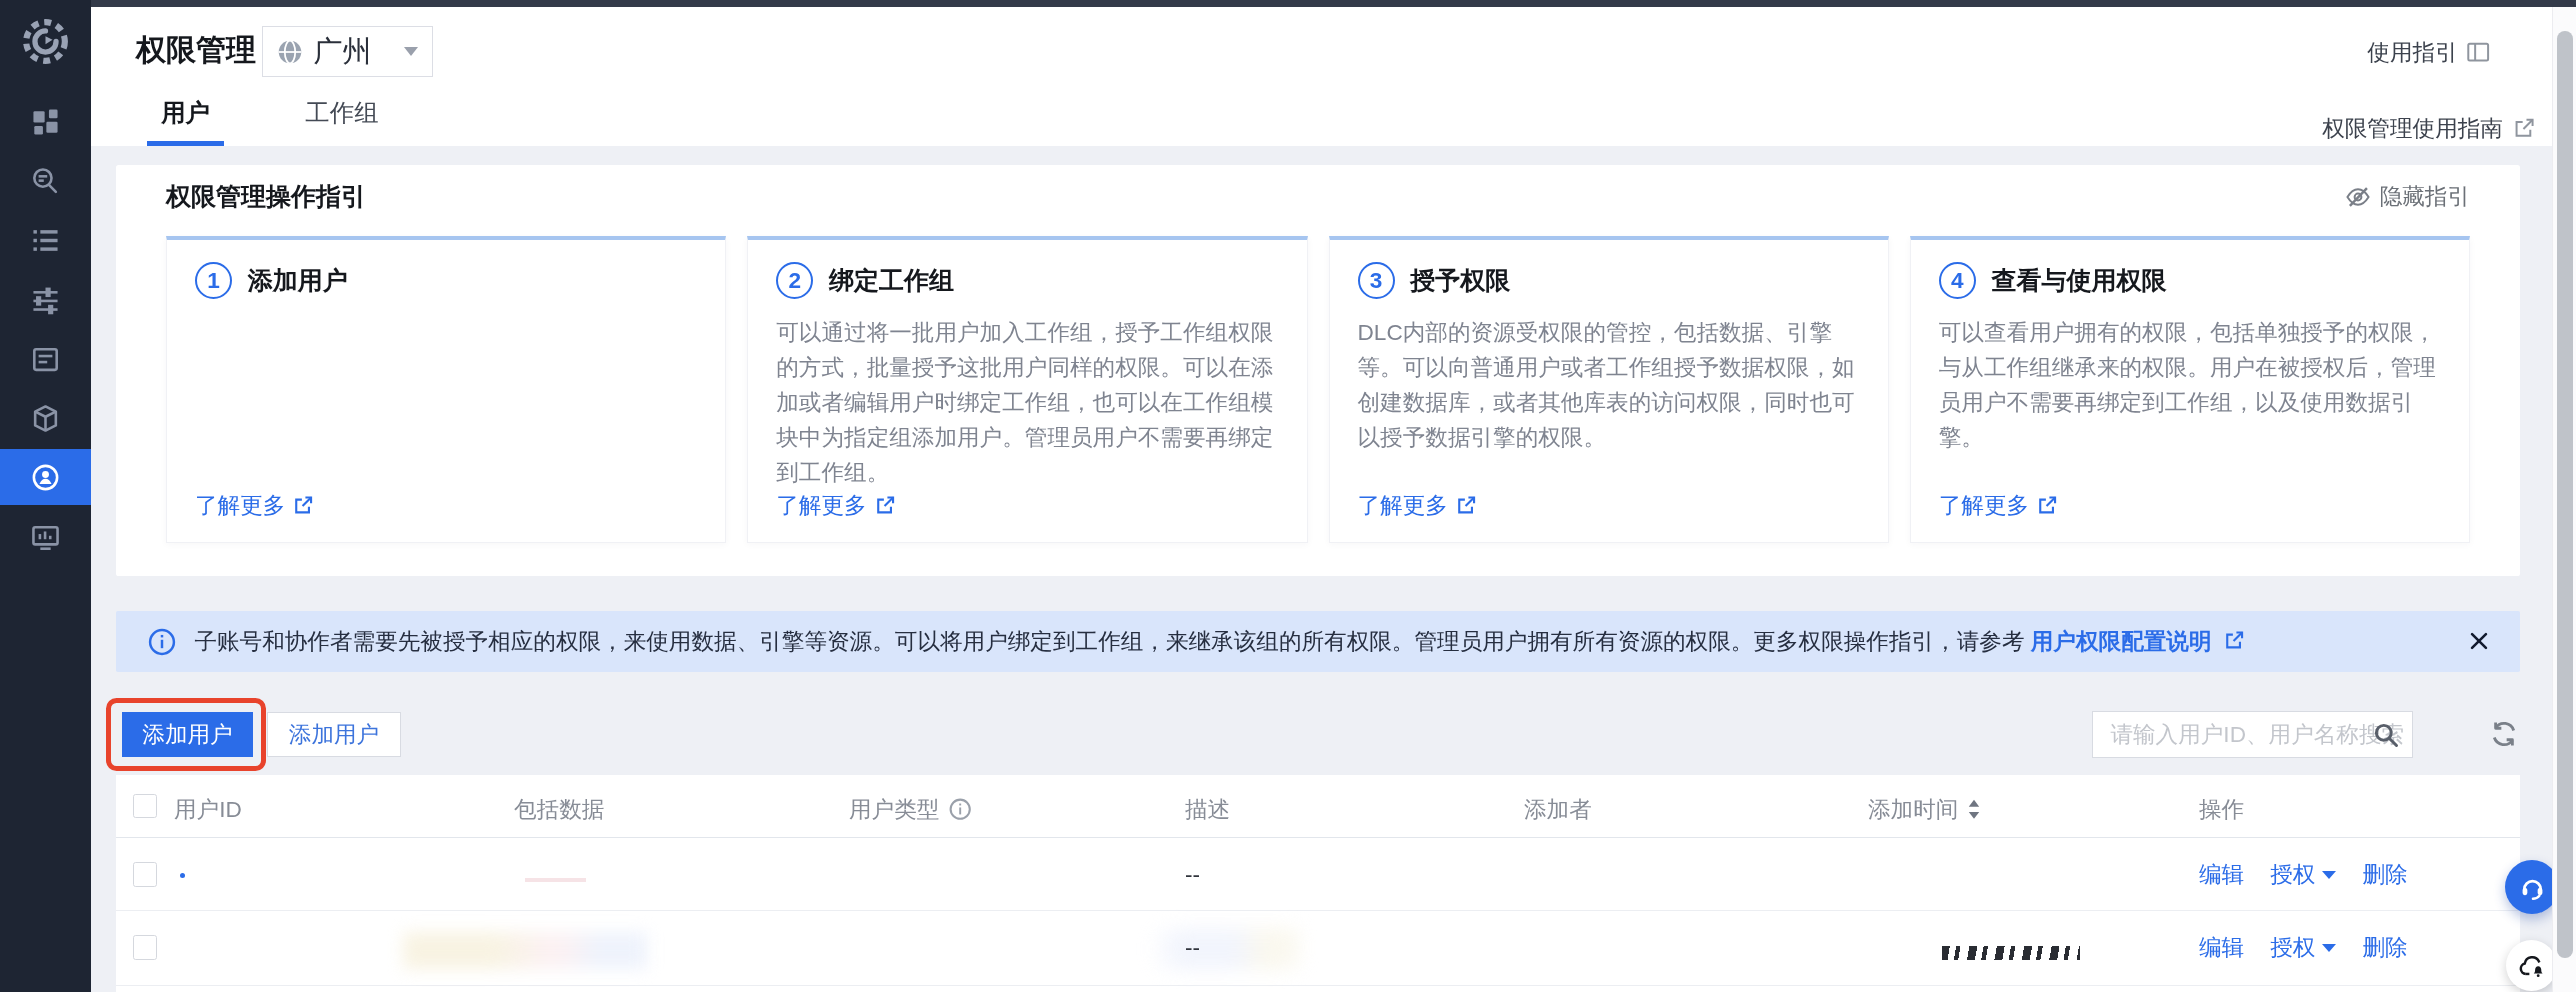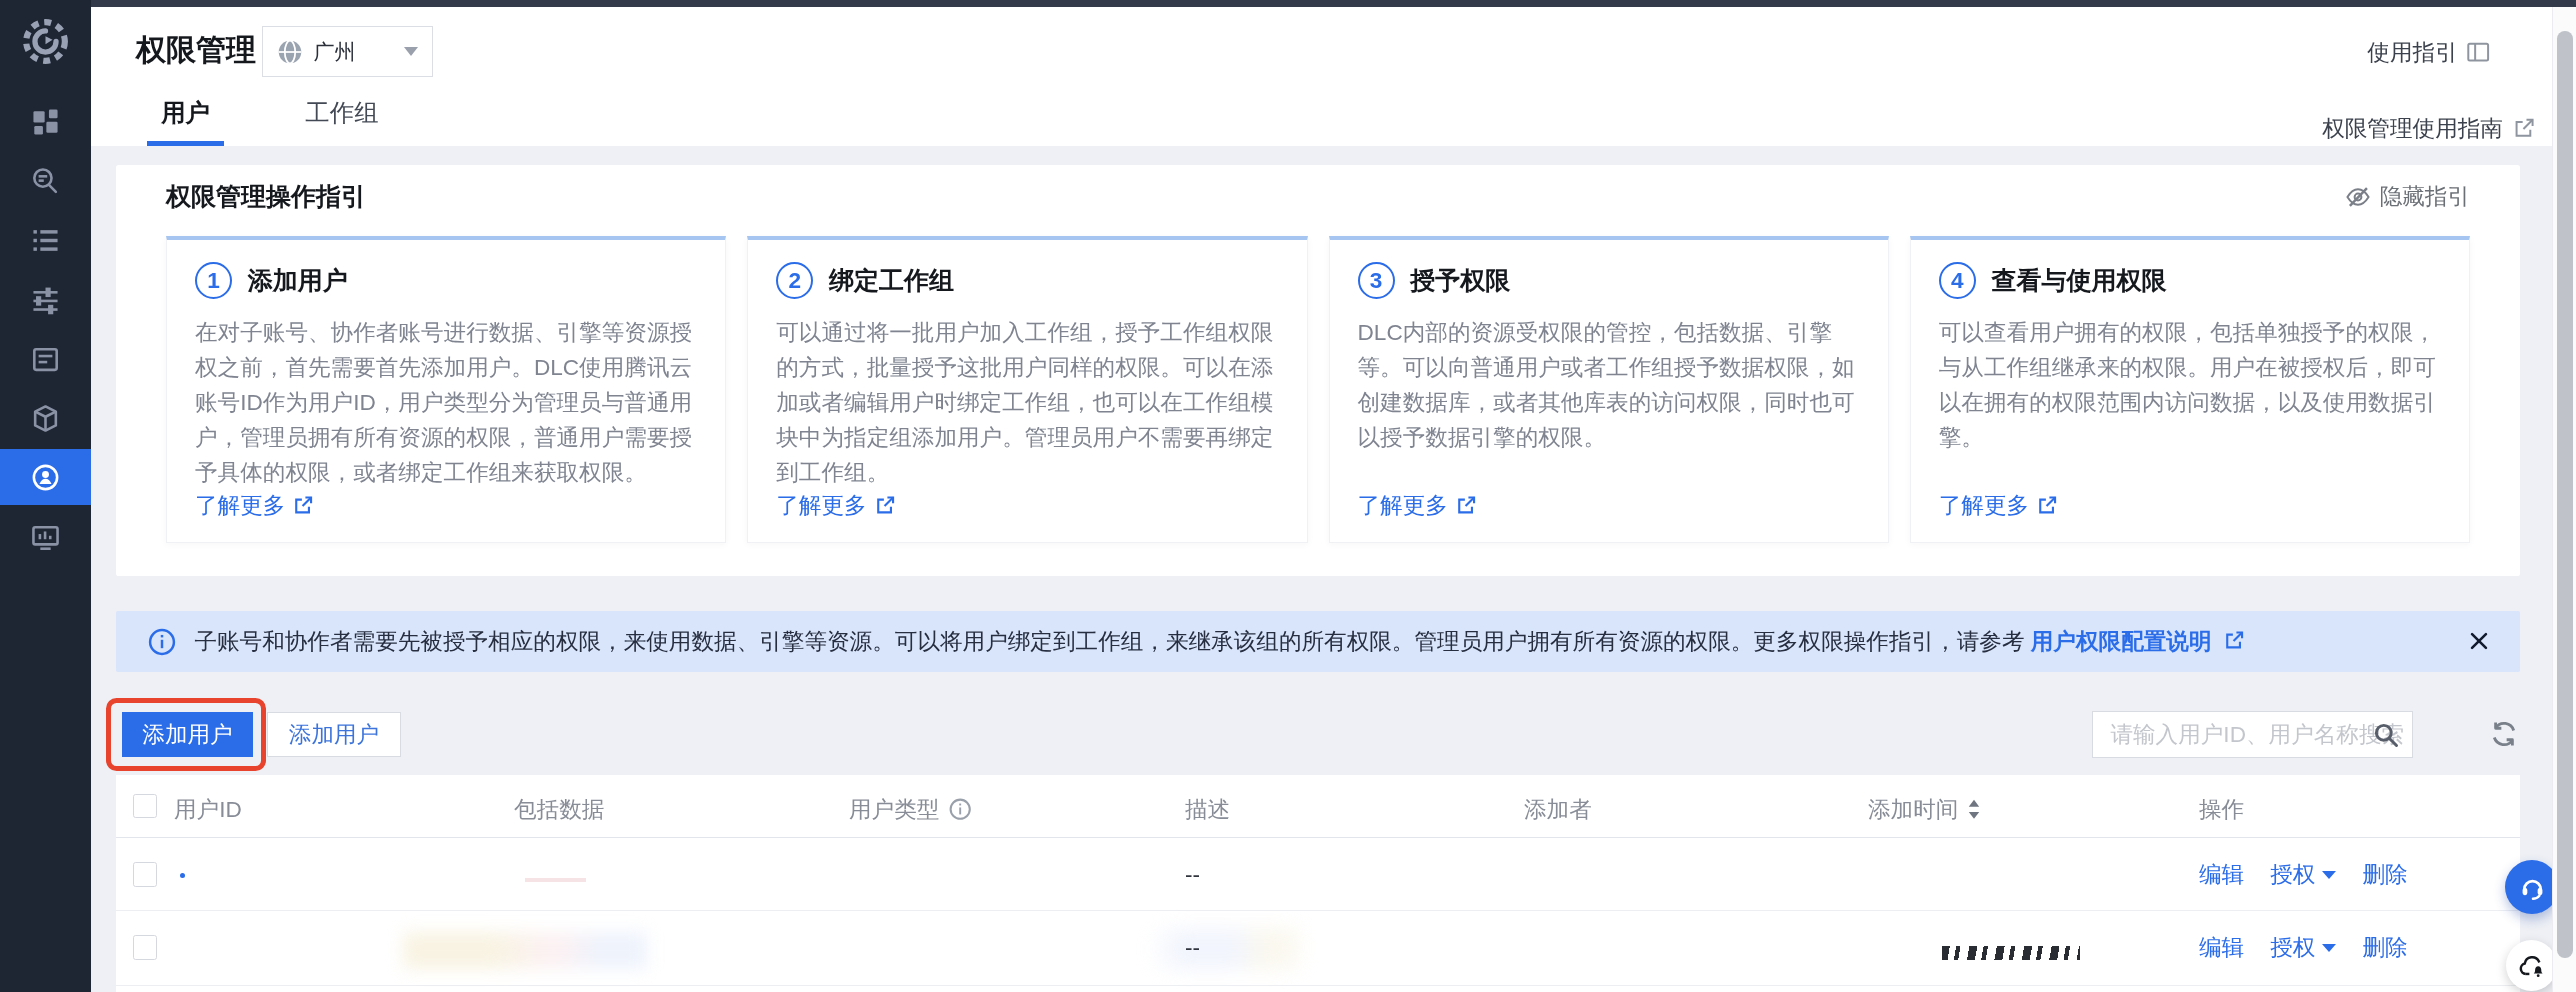--- a/index.html
+++ b/index.html
@@ -18,21 +18,21 @@
   .logo { position:absolute; top:15.7px; left:20px; width:51px; height:51px; }
   .side-item { position:absolute; left:0; width:91px; height:56px; display:flex; align-items:center; justify-content:center; color:#8A93A6; cursor:pointer; }
   .side-item svg { width:31px; height:31px; }
   .side-item.active { background:#2B6CE8; color:#FFFFFF; }
 
   
   .page-header { position:absolute; left:91px; top:7px; width:2485px; height:139px; background:#FFFFFF; }
   .page-title { position:absolute; left:45px; top:22.6px; font-size:30px; font-weight:bold; color:#15181D; }
   .region-select { position:absolute; left:171px; top:19px; width:171px; height:51px; border:0.9px solid #DCDEE5; background:#fff;
     display:flex; align-items:center; padding:0 14px; gap:10.5px; cursor:pointer; }
-  .region-select .rg-label { font-size:21px; color:#2A2F3A; flex:1; }
+  .region-select .rg-label { font-size:29px; color:#2A2F3A; flex:1; }
   .caret-down { width:0; height:0; border-left:7.8px solid transparent; border-right:7.8px solid transparent; border-top:9.6px solid #9AA0AC; }
   .header-links { position:absolute; right:40px; top:30px; display:flex; gap:45px; align-items:center;flex-direction:column; }
   .header-link { display:flex; align-items:center; gap:8.7px; font-size:22.6px; color:#3C424D; text-decoration:none; cursor:pointer; }
   .header-link svg { width:24.4px; height:24.4px; color:#8F959E; }
   .tabs { position:absolute; left:65px; bottom:0; display:flex; gap:85px; }
   .tab { position:relative; padding:0 5.2px 17.4px; font-size:24.4px; color:#444A55; cursor:pointer; }
   .tab.active { font-weight:bold; color:#15181D; }
   .tab.active::after { content:""; position:absolute; left:-8.7px; right:-8.7px; bottom:0; height:5.2px; background:#2B6CE8; }
 
   
@@ -242,21 +242,20 @@
         </svg>
       <span>隐藏指引</span>
     </div>
   </div>
   <div class="guide-cards">
     <article class="step-card">
       <div class="step-head">
         <span class="step-num">1</span>
         <h3 class="step-title">添加用户</h3>
       </div>
-      <p class="step-body">在对子账号、协作者账号进行数据、引擎等资源授权之前，首先需要首先添加用户。DLC使用腾讯云账号ID作为用户ID，用户类型分为管理员与普通用户，管理员拥有所有资源的权限，普通用户需要授予具体的权限，或者绑定工作组来获取权限。</p>
       <a class="learn-more">
         <span>了解更多</span>
         <svg viewBox="0 0 32 32" fill="none" stroke="currentColor" stroke-width="3">
             <path d="M14 8H6v18h18v-8"></path>
             <path d="M19 5h8v8"></path>
             <line x1="27" y1="5" x2="15" y2="17"></line>
           </svg>
       </a>
     </article>
     <article class="step-card">
@@ -287,21 +286,21 @@
             <path d="M19 5h8v8"></path>
             <line x1="27" y1="5" x2="15" y2="17"></line>
           </svg>
       </a>
     </article>
     <article class="step-card">
       <div class="step-head">
         <span class="step-num">4</span>
         <h3 class="step-title">查看与使用权限</h3>
       </div>
-      <p class="step-body">可以查看用户拥有的权限，包括单独授予的权限，与从工作组继承来的权限。用户在被授权后，即可以在拥有的权限范围内访问数据，以及使用数据引擎。</p>
+      <p class="step-body">可以查看用户拥有的权限，包括单独授予的权限，与从工作组继承来的权限。用户在被授权后，管理员用户不需要再绑定到工作组，以及使用数据引擎。</p>
       <a class="learn-more">
         <span>了解更多</span>
         <svg viewBox="0 0 32 32" fill="none" stroke="currentColor" stroke-width="3">
             <path d="M14 8H6v18h18v-8"></path>
             <path d="M19 5h8v8"></path>
             <line x1="27" y1="5" x2="15" y2="17"></line>
           </svg>
       </a>
     </article>
   </div>

